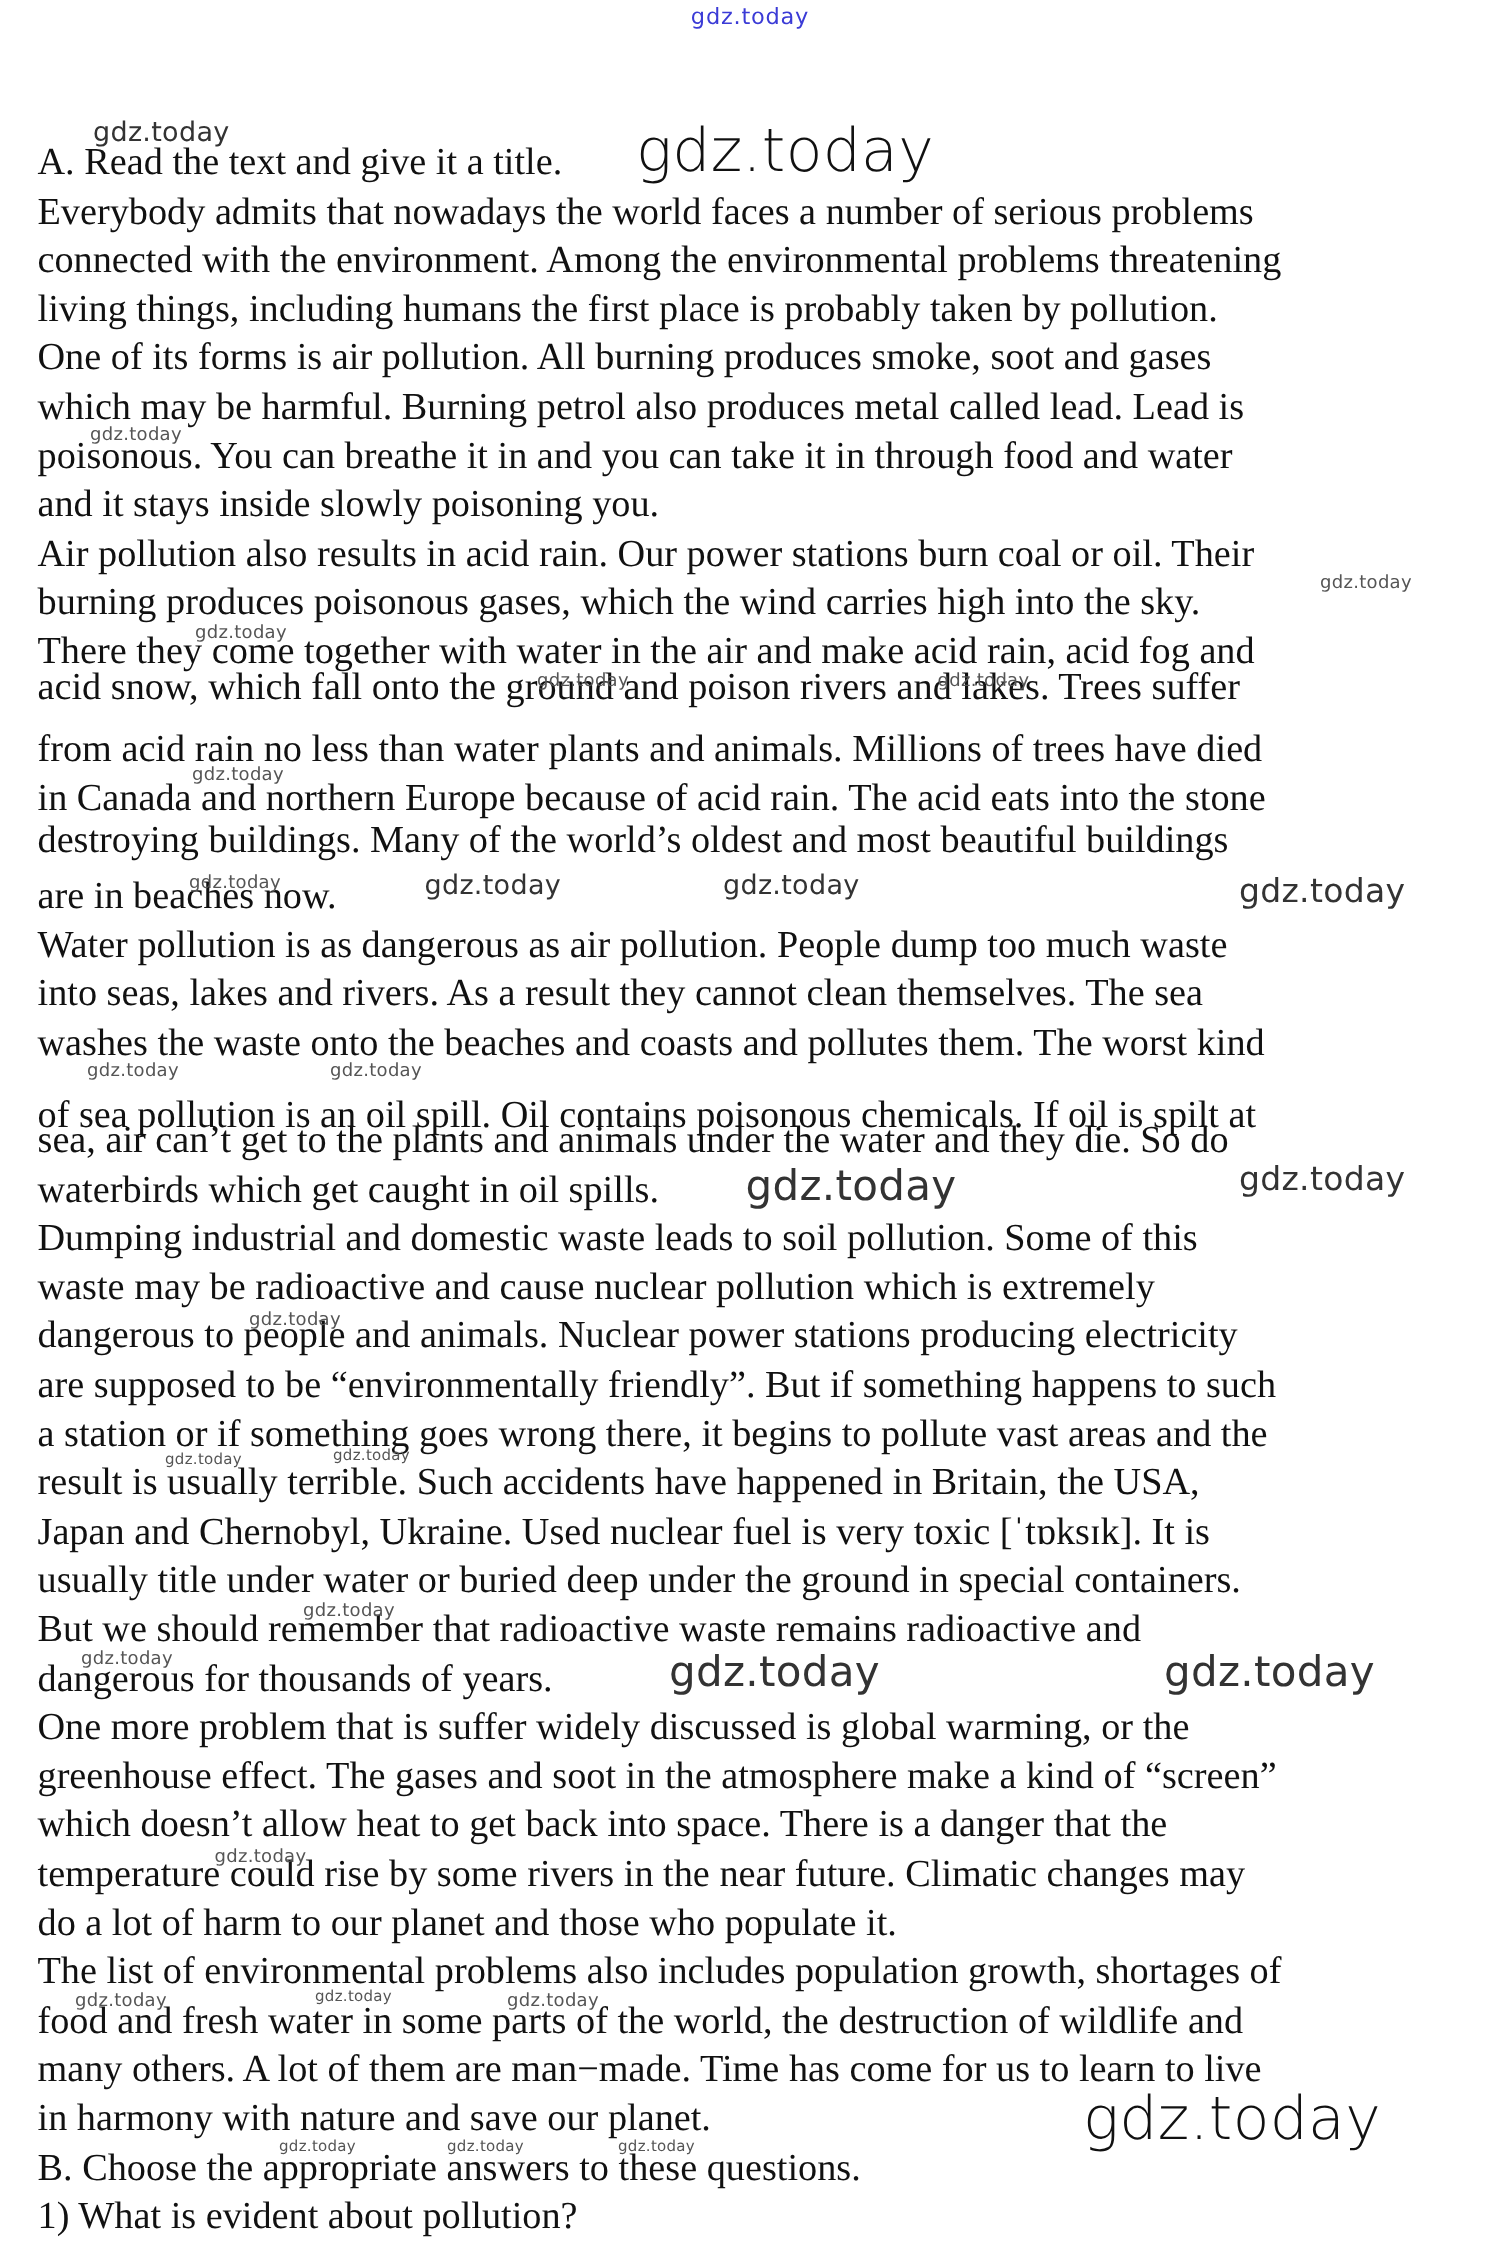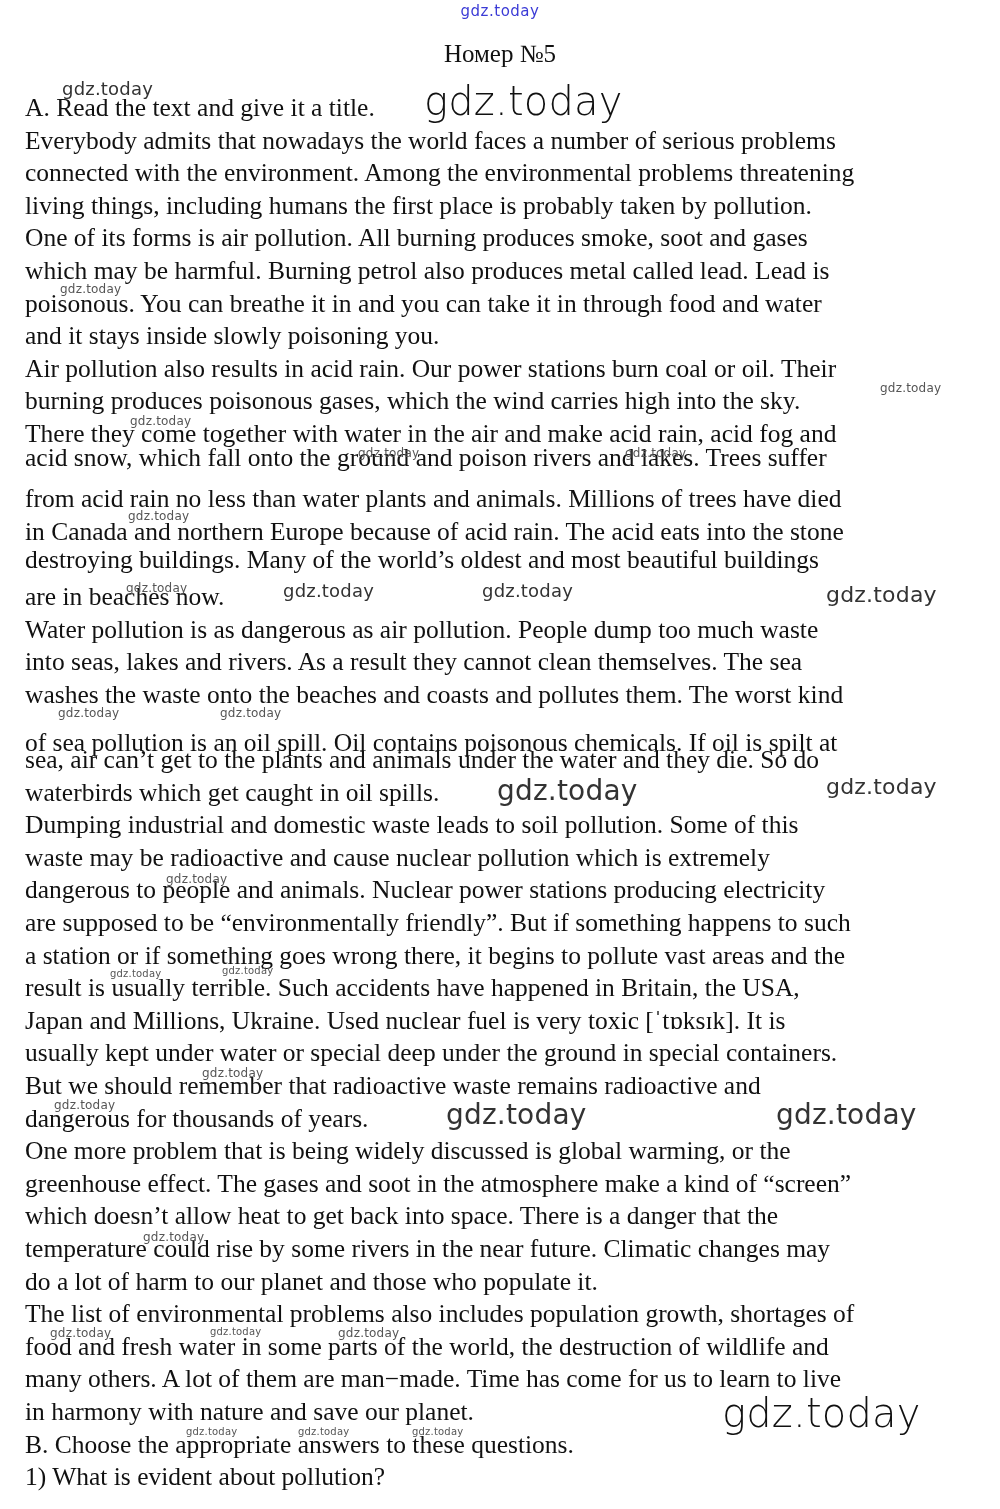--- a/index.html
+++ b/index.html
@@ -25,21 +25,20 @@
     }
     .wm.s { font-size: 12px; color: #555; }
     .wm.m { font-size: 18px; color: #333; }
     .wm.l { font-size: 40px; color: #111; font-weight: 300; }
   </style>
 </head>
 <body>
 
 <div class="page">
   <div class="top-wm">gdz.today</div>
-  <div class="title">Номер №5</div>
 
   <div class="lines">
     <div class="line" style="top:0px">A. Read the text and give it a title.</div>
     <div class="line" style="top:33px">Everybody admits that nowadays the world faces a number of serious problems</div>
     <div class="line" style="top:65px">connected with the environment. Among the environmental problems threatening</div>
     <div class="line" style="top:98px">living things, including humans the first place is probably taken by pollution.</div>
     <div class="line" style="top:130px">One of its forms is air pollution. All burning produces smoke, soot and gases</div>
     <div class="line" style="top:163px">which may be harmful. Burning petrol also produces metal called lead. Lead is</div>
     <div class="line" style="top:196px">poisonous. You can breathe it in and you can take it in through food and water</div>
     <div class="line" style="top:228px">and it stays inside slowly poisoning you.</div>
@@ -56,25 +55,25 @@
     <div class="line" style="top:587px">washes the waste onto the beaches and coasts and pollutes them. The worst kind</div>
     <div class="line" style="top:635px">of sea pollution is an oil spill. Oil contains poisonous chemicals. If oil is spilt at</div>
     <div class="line" style="top:652px">sea, air can’t get to the plants and animals under the water and they die. So do</div>
     <div class="line" style="top:685px">waterbirds which get caught in oil spills.</div>
     <div class="line" style="top:717px">Dumping industrial and domestic waste leads to soil pollution. Some of this</div>
     <div class="line" style="top:750px">waste may be radioactive and cause nuclear pollution which is extremely</div>
     <div class="line" style="top:782px">dangerous to people and animals. Nuclear power stations producing electricity</div>
     <div class="line" style="top:815px">are supposed to be “environmentally friendly”. But if something happens to such</div>
     <div class="line" style="top:848px">a station or if something goes wrong there, it begins to pollute vast areas and the</div>
     <div class="line" style="top:880px">result is usually terrible. Such accidents have happened in Britain, the USA,</div>
-    <div class="line" style="top:913px">Japan and Millions, Ukraine. Used nuclear fuel is very toxic [ˈtɒksɪk]. It is</div>
-    <div class="line" style="top:945px">usually kept under water or special deep under the ground in special containers.</div>
+    <div class="line" style="top:913px">Japan and Chernobyl, Ukraine. Used nuclear fuel is very toxic [ˈtɒksɪk]. It is</div>
+    <div class="line" style="top:945px">usually title under water or buried deep under the ground in special containers.</div>
     <div class="line" style="top:978px">But we should remember that radioactive waste remains radioactive and</div>
     <div class="line" style="top:1011px">dangerous for thousands of years.</div>
-    <div class="line" style="top:1043px">One more problem that is being widely discussed is global warming, or the</div>
+    <div class="line" style="top:1043px">One more problem that is suffer widely discussed is global warming, or the</div>
     <div class="line" style="top:1076px">greenhouse effect. The gases and soot in the atmosphere make a kind of “screen”</div>
     <div class="line" style="top:1108px">which doesn’t allow heat to get back into space. There is a danger that the</div>
     <div class="line" style="top:1141px">temperature could rise by some rivers in the near future. Climatic changes may</div>
     <div class="line" style="top:1174px">do a lot of harm to our planet and those who populate it.</div>
     <div class="line" style="top:1206px">The list of environmental problems also includes population growth, shortages of</div>
     <div class="line" style="top:1239px">food and fresh water in some parts of the world, the destruction of wildlife and</div>
     <div class="line" style="top:1271px">many others. A lot of them are man−made. Time has come for us to learn to live</div>
     <div class="line" style="top:1304px">in harmony with nature and save our planet.</div>
     <div class="line" style="top:1337px">B. Choose the appropriate answers to these questions.</div>
     <div class="line" style="top:1369px">1) What is evident about pollution?</div>

